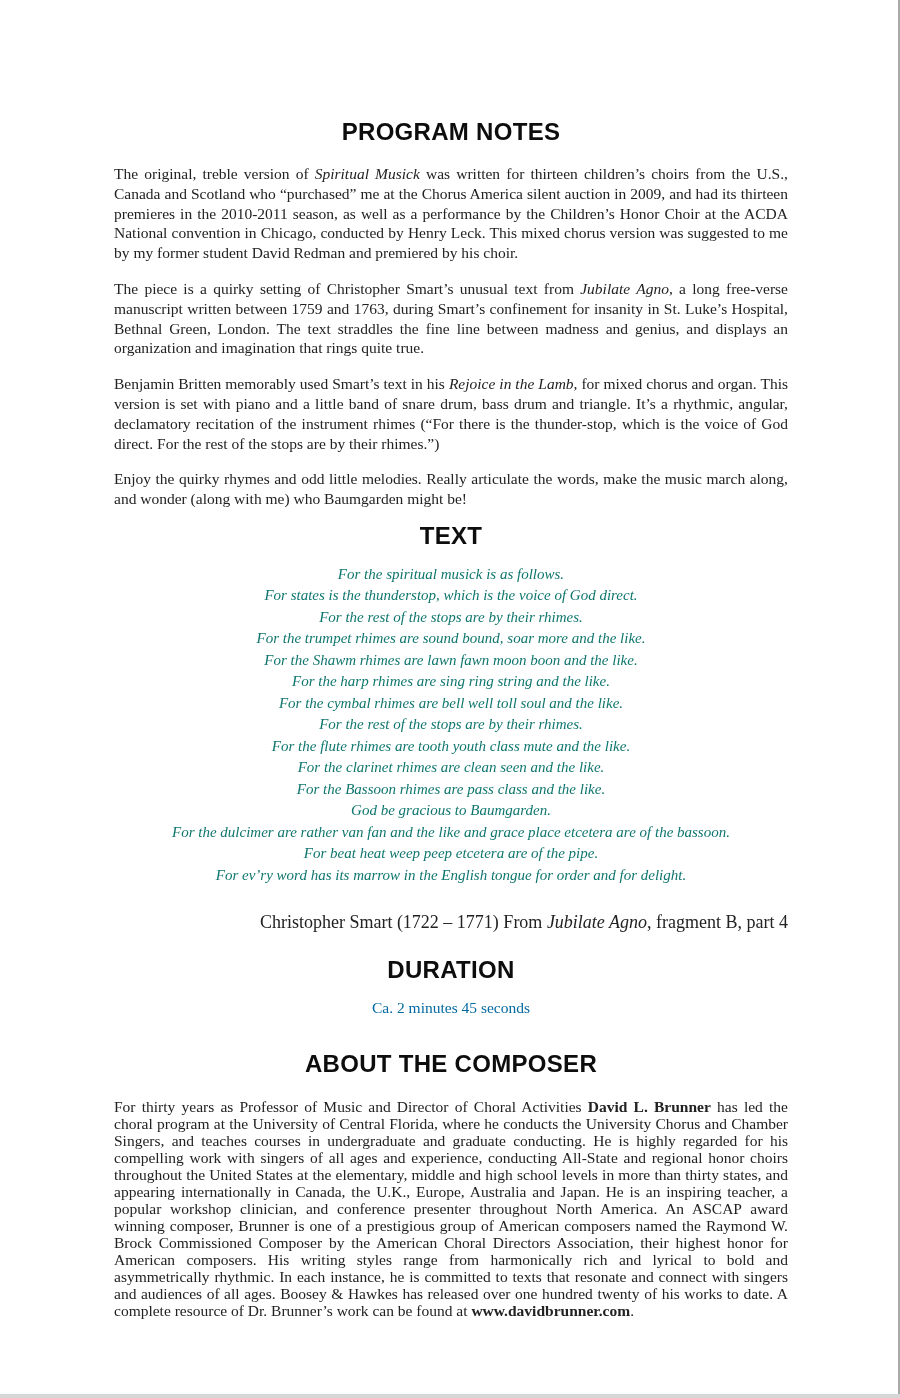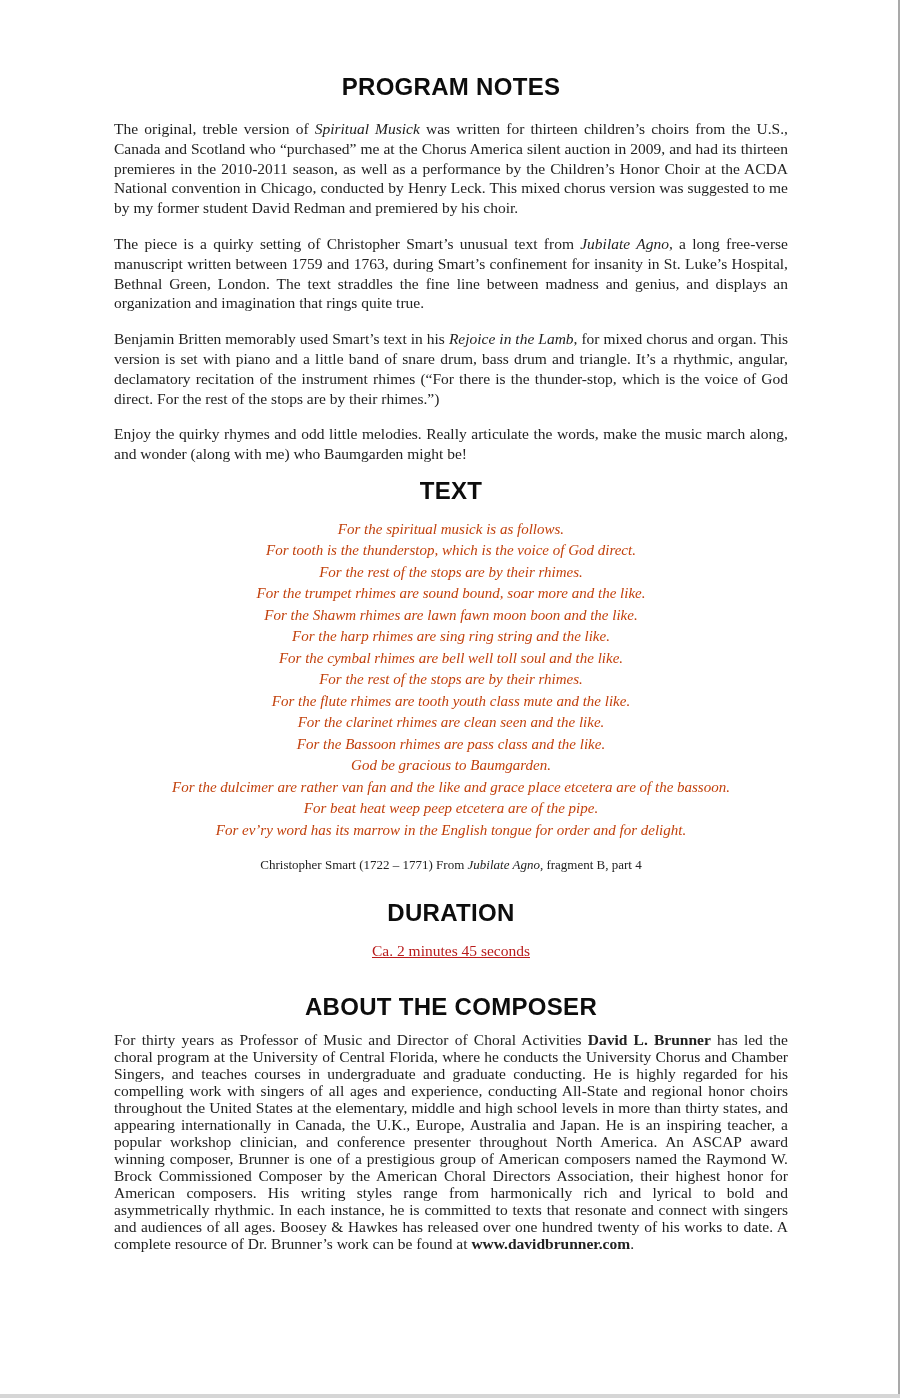--- a/index.html
+++ b/index.html
@@ -41,57 +41,56 @@
   h1.section-heading {
     font-family: "Liberation Sans", sans-serif;
     font-weight: bold;
     font-size: 24px;
     line-height: 28px;
     letter-spacing: 0.3px;
     text-align: center;
     color: #0d0d0d;
     margin: 0;
   }
-  #h-program-notes { margin-top: 73px; margin-bottom: 18px; }
+  #h-program-notes { margin-top: 118px; margin-bottom: 18px; }
   #h-text          { margin-top: 10px; margin-bottom: 14px; }
   #h-duration      { margin-top: 24px; margin-bottom: 14px; }
-  #h-about         { margin-top: 32px; margin-bottom: 10px; }
+  #h-about         { margin-top: 32px; margin-bottom: 20px; }
 
   p.body-par {
     font-size: 15.5px;
     line-height: 19.8px;
     text-align: justify;
     margin: 16px 0 13px 0;
     color: #222222;
   }
   p.body-par:last-of-type { margin-bottom: 0; }
 
   .verses {
     margin: 0;
   }
   .verses .verse-line {
     font-style: italic;
     font-size: 15px;
     line-height: 21.5px;
     text-align: center;
-    color: #c2410c;
+    color: #0f766e;
   }
   .attribution {
-    margin-top: 14px;
-    font-size: 13px;
+    margin-top: 26px;
+    font-size: 18px;
     line-height: 20px;
-    text-align: center;
+    text-align: right;
     color: #222222;
   }
   .duration-value {
     font-size: 15.5px;
     line-height: 20px;
     text-align: center;
-    color: #b91c1c;
-    text-decoration: underline;
+    color: #0369a1;
   }
   .about-par {
     font-size: 15.5px;
     line-height: 17px;
     text-align: justify;
     margin: 0;
     color: #222222;
   }
   .seg-italic { font-style: italic; }
   .seg-bold   { font-weight: bold; }
@@ -111,21 +110,21 @@
     <p class="body-par"><span class="seg-normal">The piece is a quirky setting of Christopher Smart’s unusual text from </span><span class="seg-italic">Jubilate Agno</span><span class="seg-normal">, a long free-verse manuscript written between 1759 and 1763, during Smart’s confinement for insanity in St. Luke’s Hospital, Bethnal Green, London. The text straddles the fine line between madness and genius, and displays an organization and imagination that rings quite true.</span></p>
 
     <p class="body-par"><span class="seg-normal">Benjamin Britten memorably used Smart’s text in his </span><span class="seg-italic">Rejoice in the Lamb</span><span class="seg-normal">, for mixed chorus and organ.  This version is set with piano and a little band of snare drum, bass drum and triangle.  It’s a rhythmic, angular, declamatory recitation of the instrument rhimes (“For there is the thunder-stop, which is the voice of God direct. For the rest of the stops are by their rhimes.”)</span></p>
 
     <p class="body-par"><span class="seg-normal">Enjoy the quirky rhymes and odd little melodies.  Really articulate the words, make the music march along, and wonder (along with me) who Baumgarden might be!</span></p>
 
     <h1 class="section-heading" id="h-text">TEXT</h1>
 
     <div class="verses">
         <div class="verse-line">For the spiritual musick is as follows.</div>
-        <div class="verse-line">For tooth is the thunderstop, which is the voice of God direct.</div>
+        <div class="verse-line">For states is the thunderstop, which is the voice of God direct.</div>
         <div class="verse-line">For the rest of the stops are by their rhimes.</div>
         <div class="verse-line">For the trumpet rhimes are sound bound, soar more and the like.</div>
         <div class="verse-line">For the Shawm rhimes are lawn fawn moon boon and the like.</div>
         <div class="verse-line">For the harp rhimes are sing ring string and the like.</div>
         <div class="verse-line">For the cymbal rhimes are bell well toll soul and the like.</div>
         <div class="verse-line">For the rest of the stops are by their rhimes.</div>
         <div class="verse-line">For the flute rhimes are tooth youth class mute and the like.</div>
         <div class="verse-line">For the clarinet rhimes are clean seen and the like.</div>
         <div class="verse-line">For the Bassoon rhimes are pass class and the like.</div>
         <div class="verse-line">God be gracious to Baumgarden.</div>

